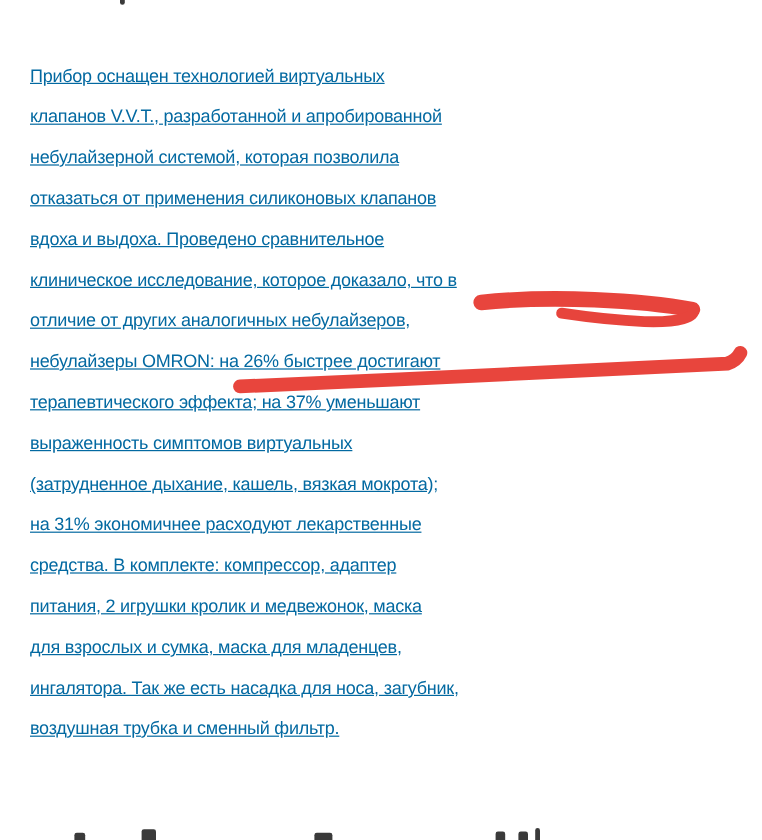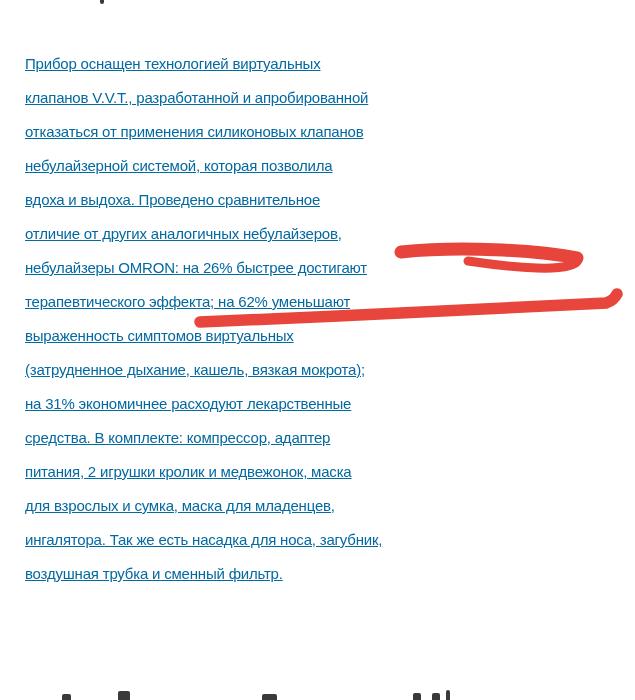--- a/index.html
+++ b/index.html
@@ -57,26 +57,27 @@
 </head>
 <body>
 
 <div id="page">
 
   <div class="frag frag-top" style="left:100px; top:0; width:4px; height:4px;"></div>
 
   <div class="description">
       <div class="para-line">Прибор оснащен технологией виртуальных</div>
       <div class="para-line">клапанов V.V.T., разработанной и апробированной</div>
+      <div class="para-line">небулайзерной системой, которая позволила</div>
       <div class="para-line">отказаться от применения силиконовых клапанов</div>
-      <div class="para-line">небулайзерной системой, которая позволила</div>
       <div class="para-line">вдоха и выдоха. Проведено сравнительное</div>
+      <div class="para-line">клиническое исследование, которое доказало, что в</div>
       <div class="para-line">отличие от других аналогичных небулайзеров,</div>
       <div class="para-line">небулайзеры OMRON: на 26% быстрее достигают</div>
-      <div class="para-line">терапевтического эффекта; на 62% уменьшают</div>
+      <div class="para-line">терапевтического эффекта; на 37% уменьшают</div>
       <div class="para-line">выраженность симптомов виртуальных</div>
       <div class="para-line">(затрудненное дыхание, кашель, вязкая мокрота);</div>
       <div class="para-line">на 31% экономичнее расходуют лекарственные</div>
       <div class="para-line">средства. В комплекте: компрессор, адаптер</div>
       <div class="para-line">питания, 2 игрушки кролик и медвежонок, маска</div>
       <div class="para-line">для взрослых и сумка, маска для младенцев,</div>
       <div class="para-line">ингалятора. Так же есть насадка для носа, загубник,</div>
       <div class="para-line">воздушная трубка и сменный фильтр.</div>
     </div>
 

